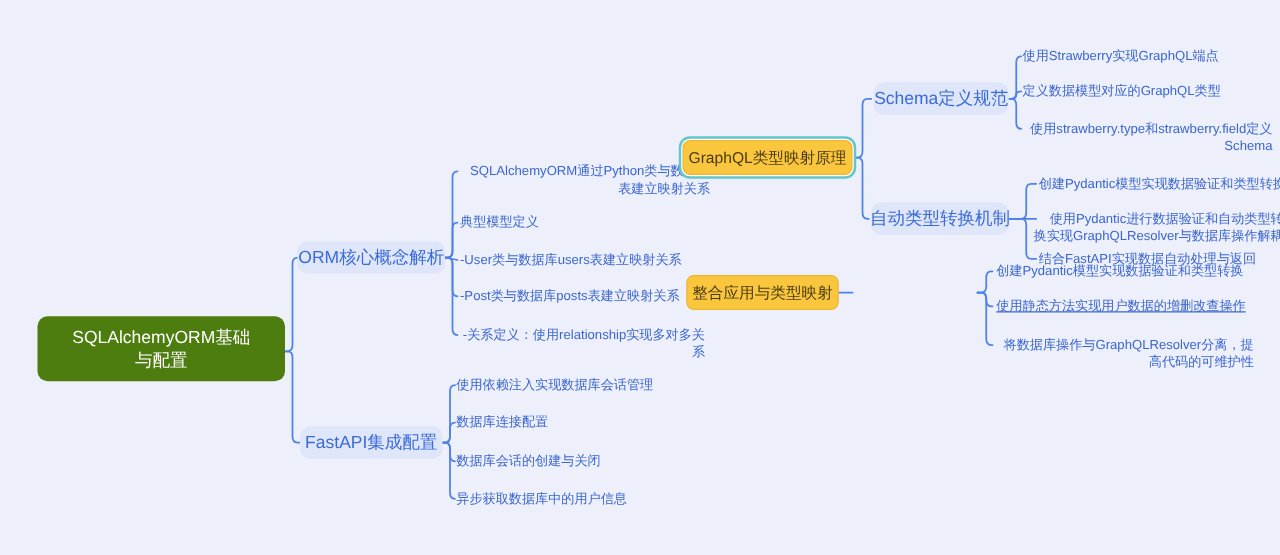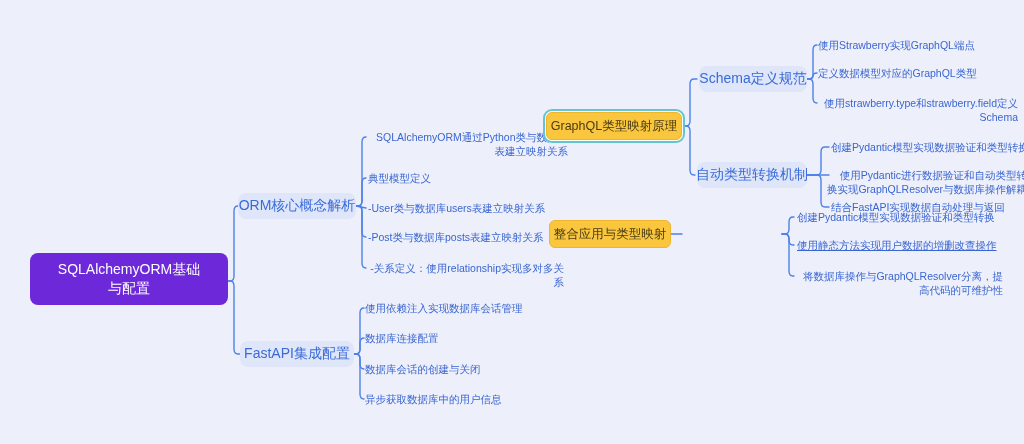--- a/index.html
+++ b/index.html
@@ -6,21 +6,21 @@
   body{
     width:1024px;height:444px;
     background:#edeffa;
     font-family:"Liberation Sans","DejaVu Sans",sans-serif;
     overflow:hidden;position:relative;
   }
   #canvas{position:absolute;left:0;top:0;width:1024px;height:444px;}
   #wires{position:absolute;left:0;top:0;pointer-events:none;}
   .node{position:absolute;box-sizing:border-box;display:flex;align-items:center;justify-content:center;text-align:center;}
   .rootnode{
-    background:#6d28d9;color:#ffffff;border-radius:8px;
+    background:#4d7c0f;color:#ffffff;border-radius:8px;
     font-size:14px;line-height:19px;font-weight:400;
     padding:0 26px;
   }
   .pill{
     background:#dfe6fa;color:#3a6bd8;border-radius:8px;
     font-size:14px;white-space:nowrap;
   }
   .hl{
     background:#f9c63e;color:#4a3c10;border-radius:6px;
     font-size:12.5px;white-space:nowrap;border:1px solid #eeb62f;

